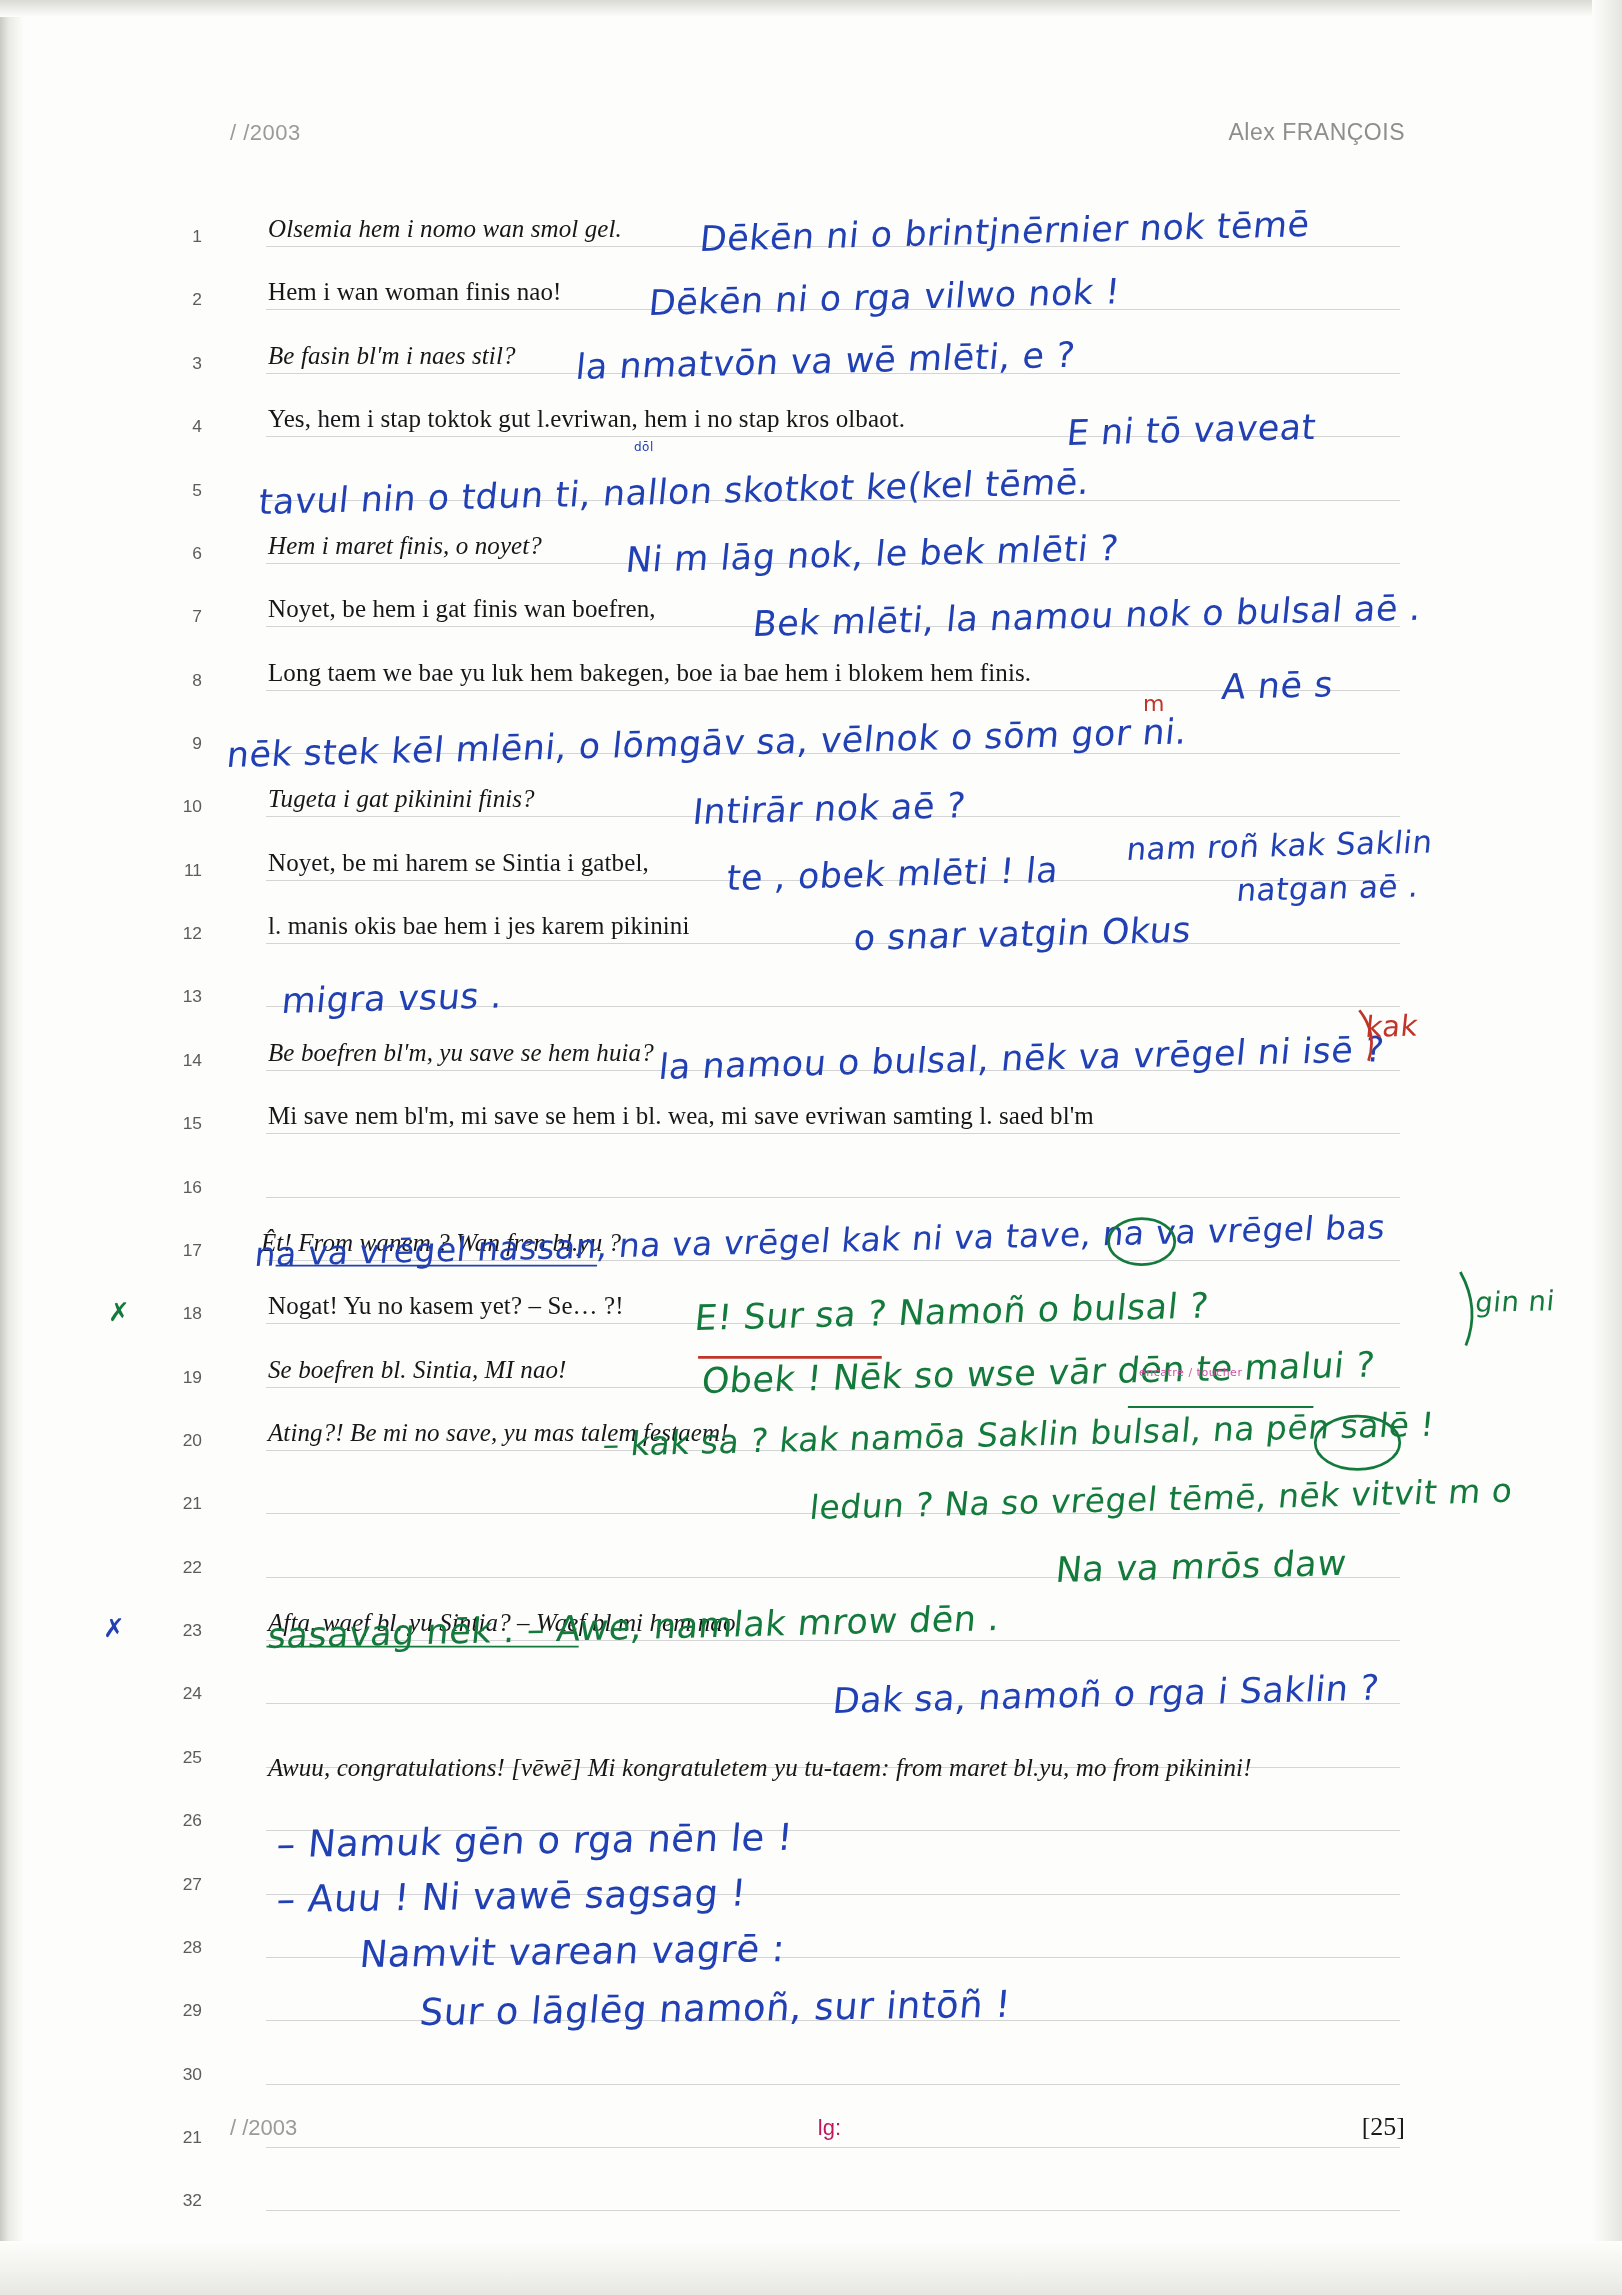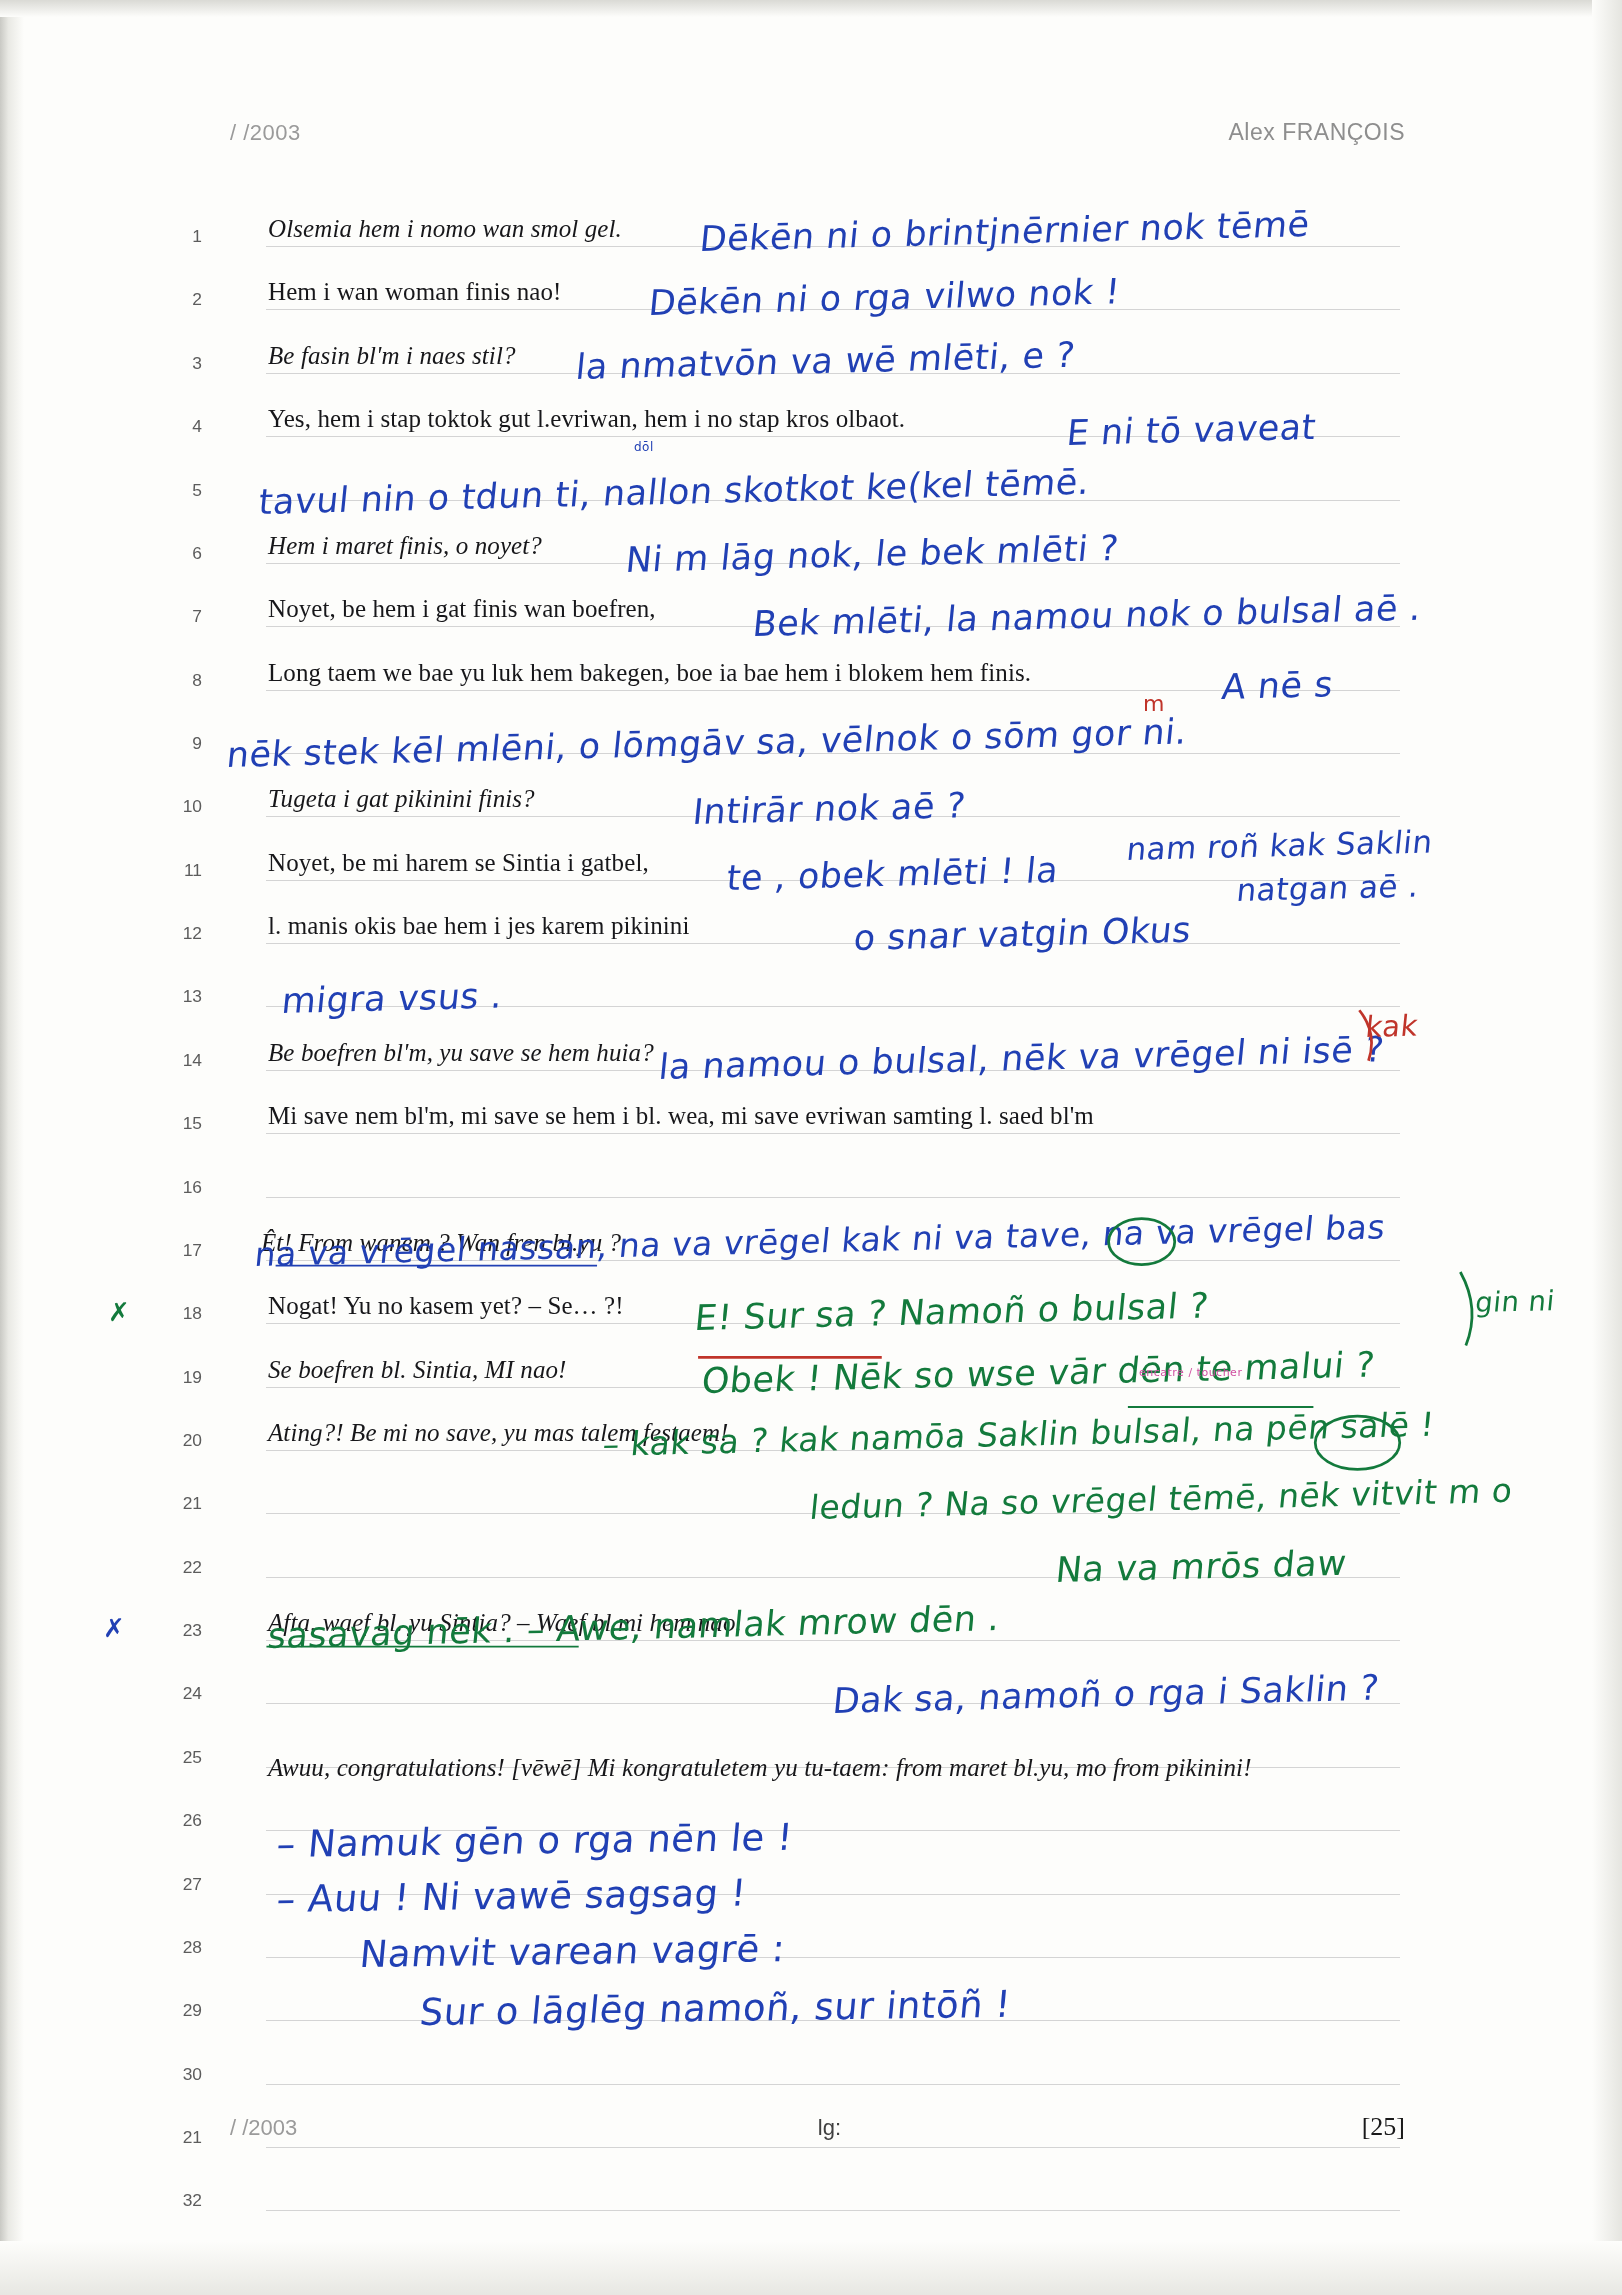--- a/index.html
+++ b/index.html
@@ -81,21 +81,21 @@
     align-items: baseline;
     color: #9a9a9a;
     font-family: "Liberation Sans", sans-serif;
     font-size: 22px;
   }
   #footer .pagenum {
     color: #1a1a1a;
     font-family: "Liberation Serif", serif;
     font-size: 26px;
   }
-  #footer .mid { color:#404040; }
+  #footer .mid { color:#be185d; }
 
   
   .line-row {
     position: absolute;
     left: 165px;
     width: 1240px;
     height: 0;
   }
   .rule {
     position: absolute;

